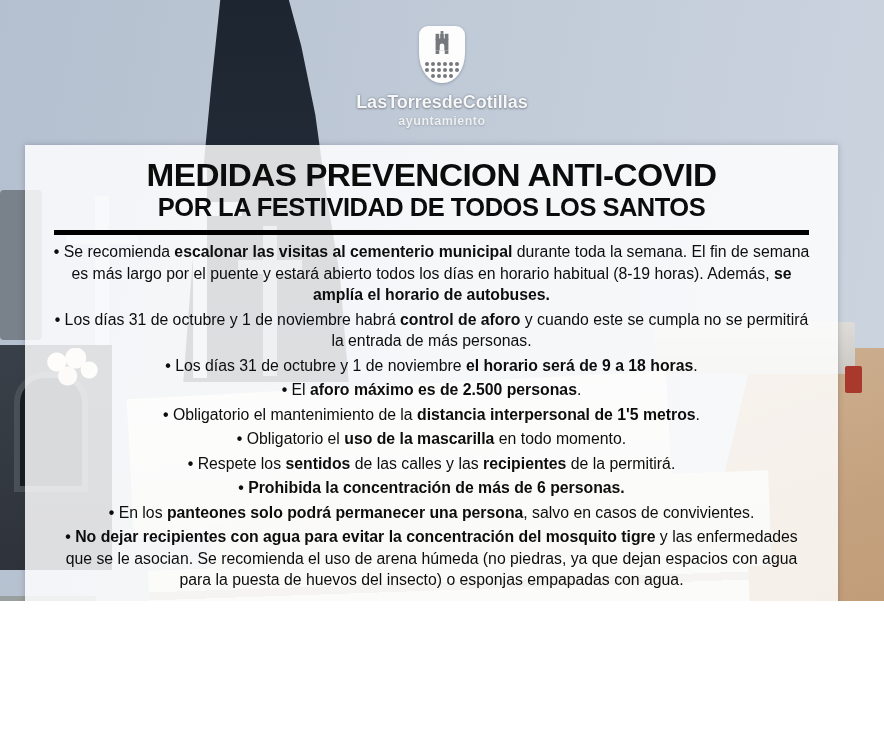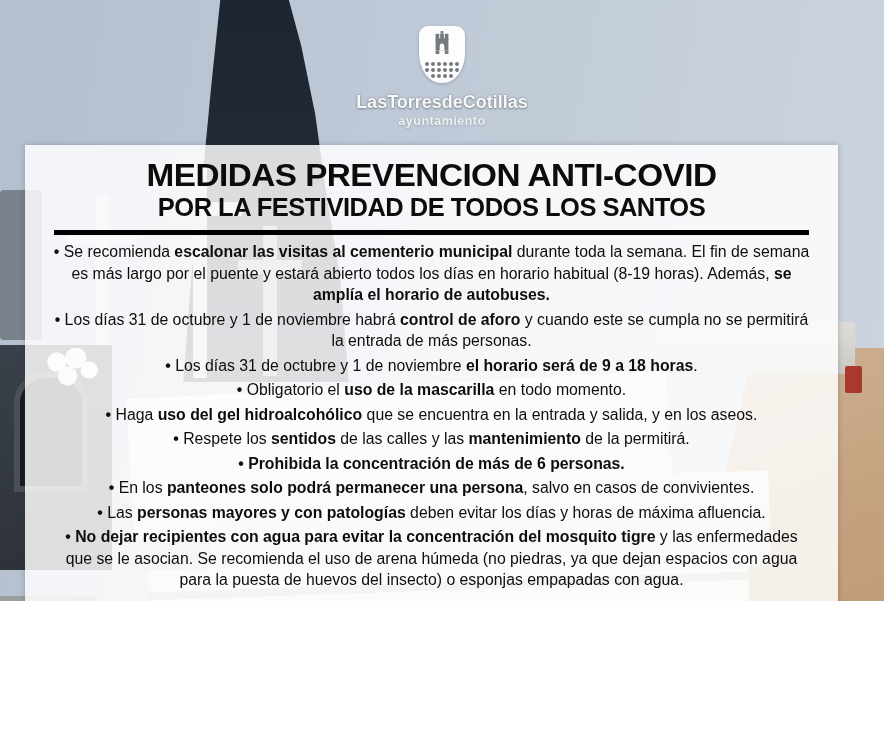--- a/index.html
+++ b/index.html
@@ -141,23 +141,23 @@
   </div>
 
   <div class="panel">
     <div class="title">MEDIDAS PREVENCION ANTI-COVID</div>
     <div class="subtitle">POR LA FESTIVIDAD DE TODOS LOS SANTOS</div>
     <div class="divider"></div>
     <div class="measures">
         <div class="measure"><span class="bullet">• </span><span class="r">Se recomienda </span><span class="b">escalonar las visitas al cementerio municipal</span><span class="r"> durante toda la semana. El fin de semana es más largo por el puente y estará abierto todos los días en horario habitual (8-19 horas). Además, </span><span class="b">se amplía el horario de autobuses.</span></div>
         <div class="measure"><span class="bullet">• </span><span class="r">Los días 31 de octubre y 1 de noviembre habrá </span><span class="b">control de aforo</span><span class="r"> y cuando este se cumpla no se permitirá la entrada de más personas.</span></div>
         <div class="measure"><span class="bullet">• </span><span class="r">Los días 31 de octubre y 1 de noviembre </span><span class="b">el horario será de 9 a 18 horas</span><span class="r">.</span></div>
+        <div class="measure"><span class="bullet">• </span><span class="r">El </span><span class="b">aforo máximo es de 2.500 personas</span><span class="r">.</span></div>
+        <div class="measure"><span class="bullet">• </span><span class="r">Obligatorio el mantenimiento de la </span><span class="b">distancia interpersonal de 1'5 metros</span><span class="r">.</span></div>
         <div class="measure"><span class="bullet">• </span><span class="r">Obligatorio el </span><span class="b">uso de la mascarilla</span><span class="r"> en todo momento.</span></div>
-        <div class="measure"><span class="bullet">• </span><span class="r">Haga </span><span class="b">uso del gel hidroalcohólico</span><span class="r"> que se encuentra en la entrada y salida, y en los aseos.</span></div>
-        <div class="measure"><span class="bullet">• </span><span class="r">Respete los </span><span class="b">sentidos</span><span class="r"> de las calles y las </span><span class="b">mantenimiento</span><span class="r"> de la permitirá.</span></div>
+        <div class="measure"><span class="bullet">• </span><span class="r">Respete los </span><span class="b">sentidos</span><span class="r"> de las calles y las </span><span class="b">recipientes</span><span class="r"> de la permitirá.</span></div>
         <div class="measure"><span class="bullet">• </span><span class="b">Prohibida la concentración de más de 6 personas.</span></div>
         <div class="measure"><span class="bullet">• </span><span class="r">En los </span><span class="b">panteones solo podrá permanecer una persona</span><span class="r">, salvo en casos de convivientes.</span></div>
-        <div class="measure"><span class="bullet">• </span><span class="r">Las </span><span class="b">personas mayores y con patologías</span><span class="r"> deben evitar los días y horas de máxima afluencia.</span></div>
         <div class="measure"><span class="bullet">• </span><span class="b">No dejar recipientes con agua para evitar la concentración del mosquito tigre</span><span class="r"> y las enfermedades que se le asocian. Se recomienda el uso de arena húmeda (no piedras, ya que dejan espacios con agua para la puesta de huevos del insecto) o esponjas empapadas con agua.</span></div>
       </div>
   </div>
 
 </div>
 
 </body></html>

